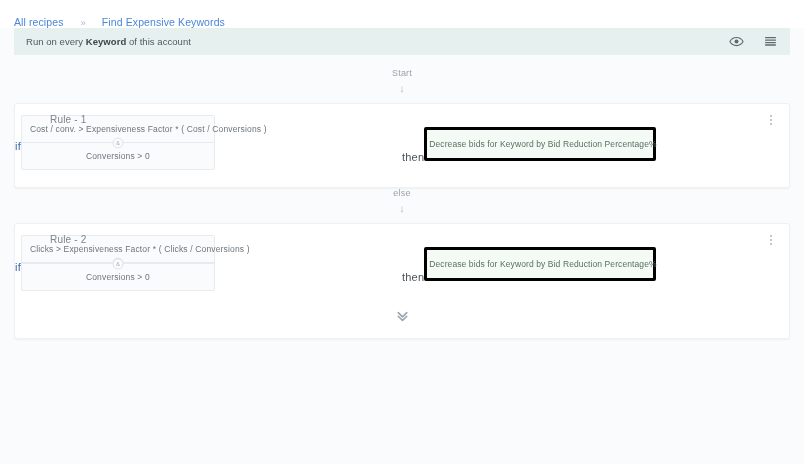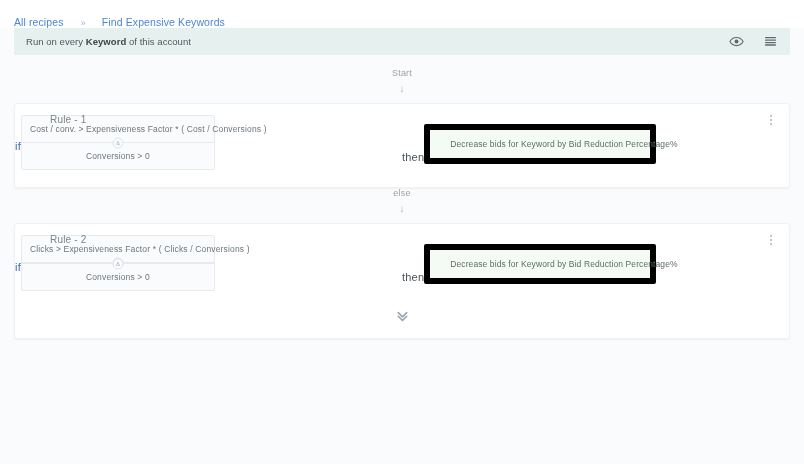--- a/index.html
+++ b/index.html
@@ -161,25 +161,25 @@
     background: #fafbfd;
     color: #a8b0b6;
     font-size: 6px;
     line-height: 9px;
     text-align: center;
     user-select: none;
   }
 
   
   .action-box {
-    border: 6px solid #000000;
+    border: 3px solid #000000;
     background: #f4fbf5;
     border-radius: 2px;
     width: 232px;
-    padding: 9px 20px;
+    padding: 9px 2px;
     text-align: center;
     font-size: 8.5px;
     color: #5c6f62;
     letter-spacing: .1px;
     white-space: nowrap;
   }
 
   
   .else-block { margin-top: 0; }
 

